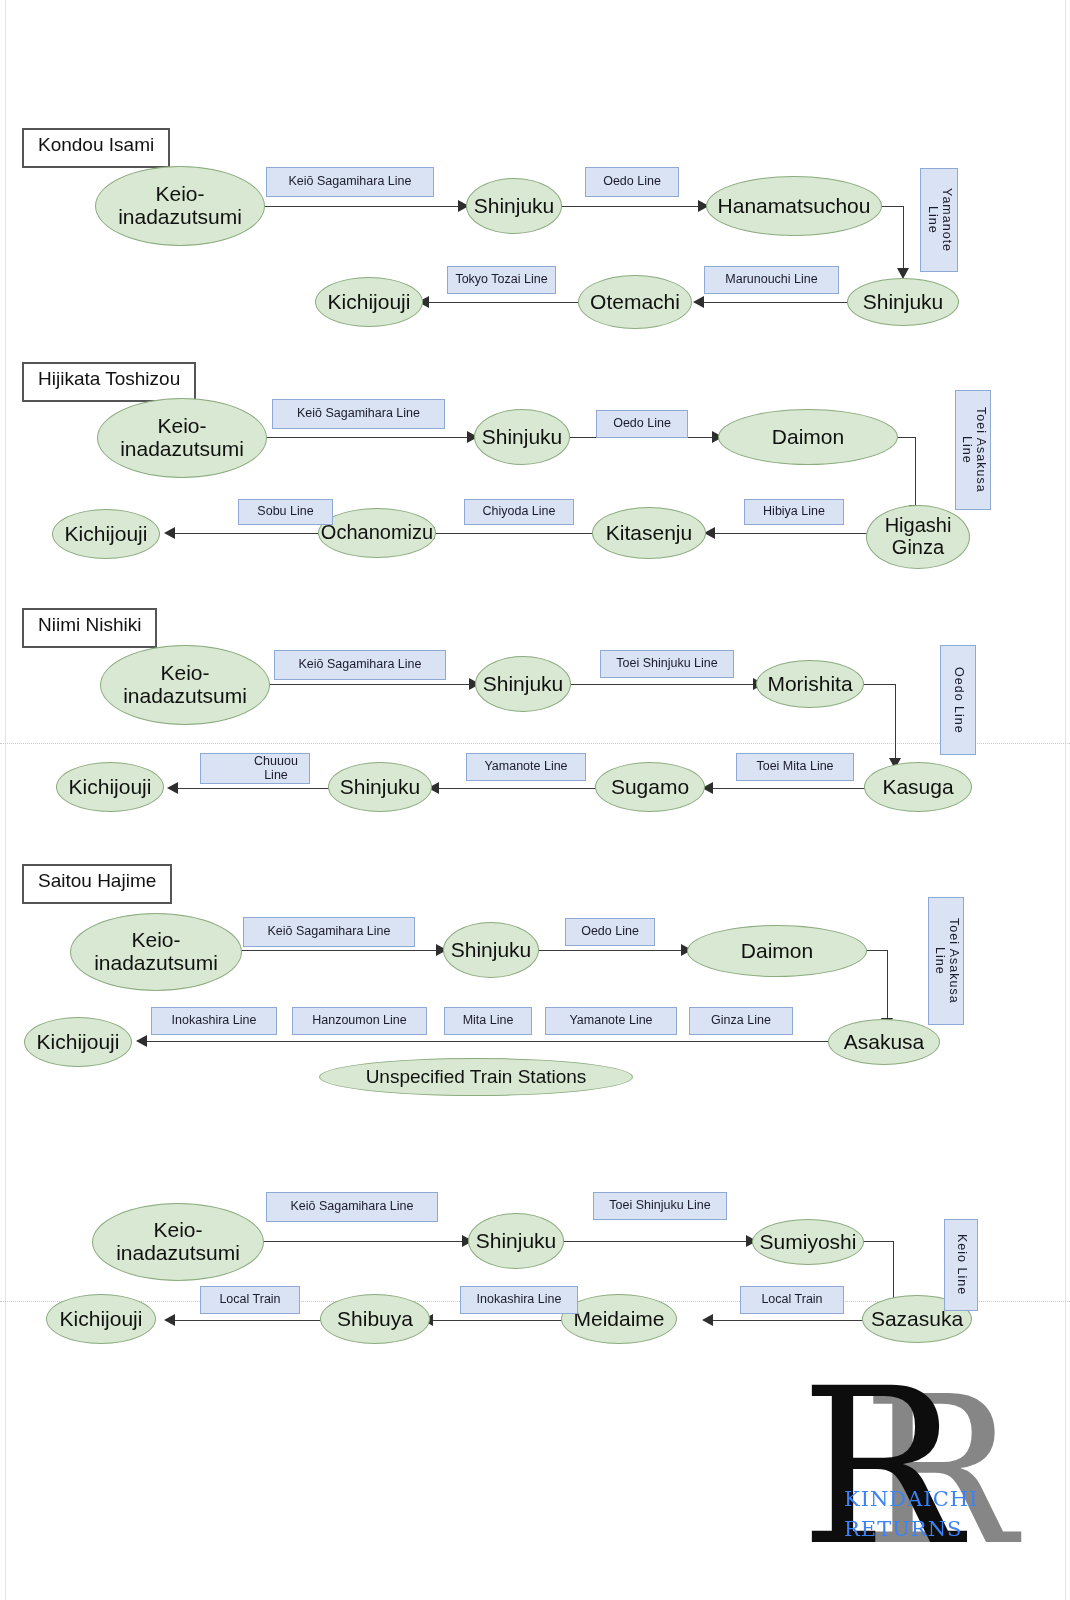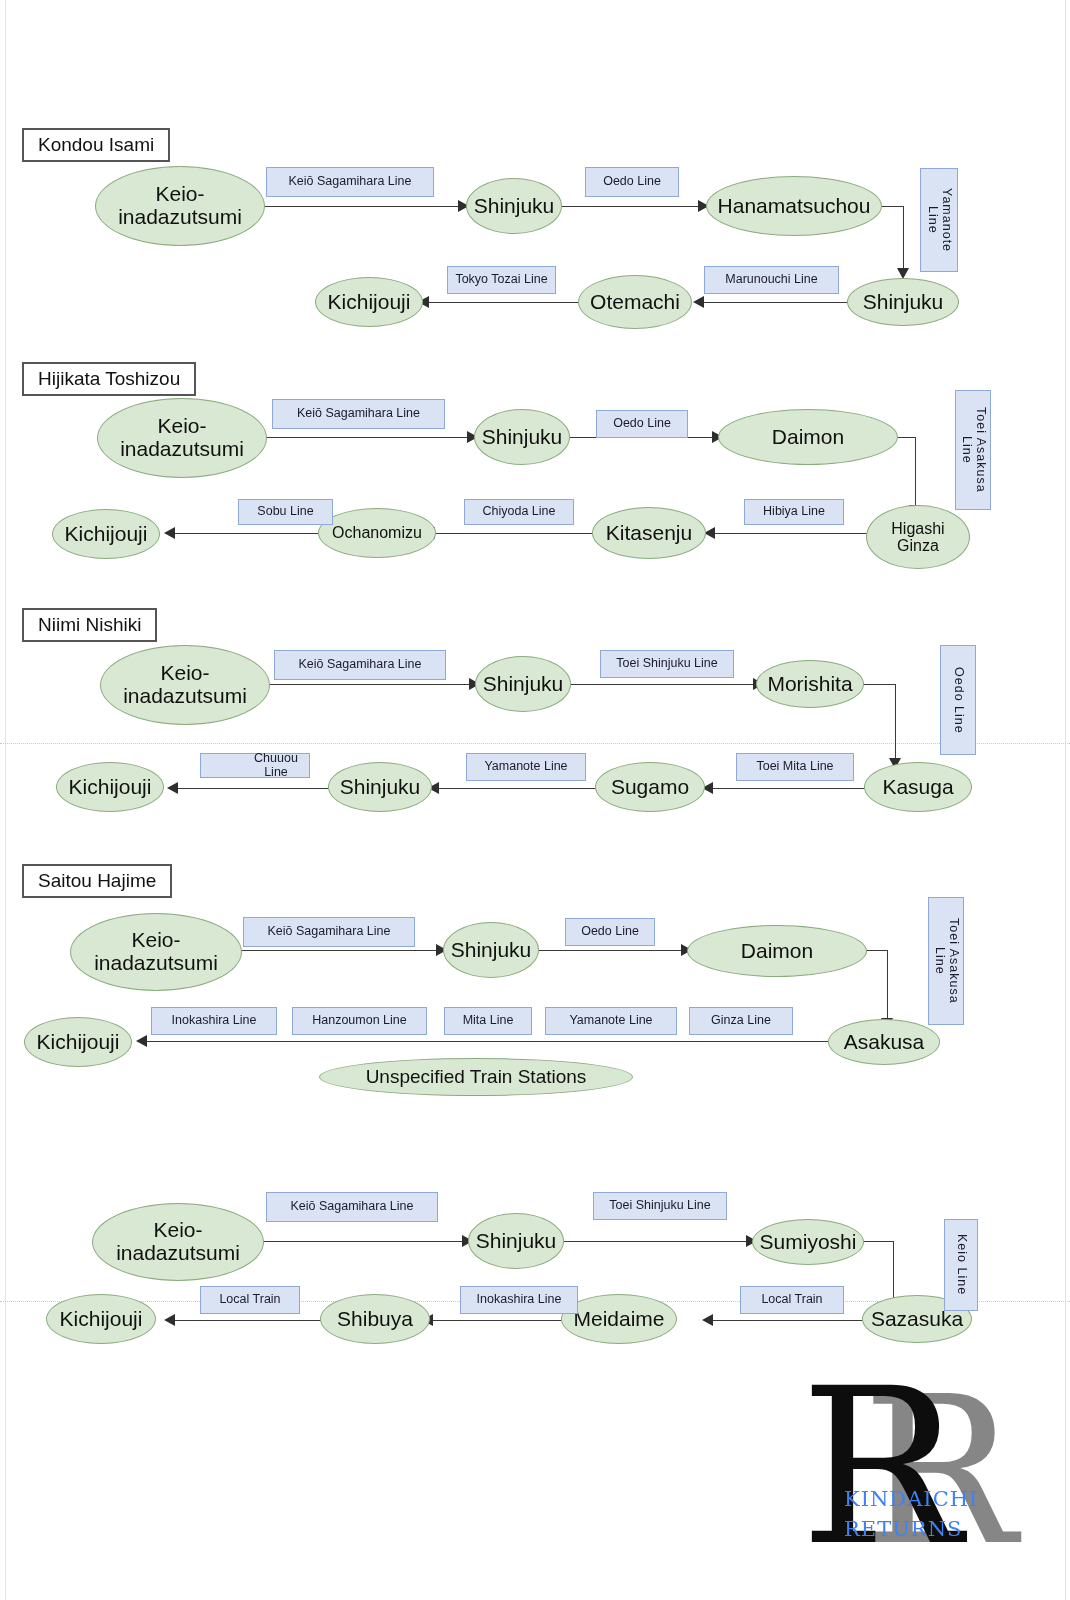--- a/index.html
+++ b/index.html
@@ -19,29 +19,29 @@
   #title-wrap{position:absolute;left:0;right:0;top:18px;text-align:center;}
   #doc-title{display:inline-block;
     font-family:"DejaVu Sans","Liberation Sans",sans-serif;
     font-weight:700;font-size:60px;line-height:1.0;
     letter-spacing:-1px;color:#0b0b0b;
     transform:scaleX(0.80);transform-origin:center top;
     border-bottom:3px solid #2b2b2b;padding:0 4px 6px 4px;}
 
   
   .suspect-box{position:absolute;background:#fff;
-    border:2px solid #555;padding:4px 14px 4px 14px;
+    border:2px solid #555;padding:4px 14px 10px 14px;
     font-size:19px;color:#111;white-space:nowrap;line-height:1.15;}
 
   
   .node{position:absolute;background:#d9e8d2;border:1px solid #8aab7e;
     border-radius:50%;display:flex;align-items:center;justify-content:center;
     text-align:center;color:#111;line-height:1.08;
     font-size:21px;box-sizing:border-box;z-index:3;}
-  .node.small{font-size:16px;}
+  .node.small{font-size:20px;}
   .node .nl{display:block;padding:0 3px;}
 
   
   .lbl{position:absolute;background:#dae3f3;border:1px solid #8ea9d6;
     display:flex;align-items:center;justify-content:center;text-align:center;
     color:#1b1b2b;font-size:12.5px;box-sizing:border-box;z-index:4;
     line-height:1.1;padding:2px 4px;}
   .lbl.vert{writing-mode:vertical-rl;text-orientation:mixed;
     letter-spacing:1px;padding:6px 2px;}
 
@@ -209,21 +209,21 @@
   <div class="node" style="left:595px;top:762px;width:110px;height:50px;">
     <span class="nl">Sugamo</span>
   </div>
   <div class="lbl" style="left:466px;top:753px;width:120px;height:28px;">Yamanote Line</div>
   <div class="hline" style="left:436px;top:788px;width:160px;"></div>
   <div class="arrow left" style="left:428px;top:782px;"></div>
 
   <div class="node" style="left:328px;top:762px;width:104px;height:50px;">
     <span class="nl">Shinjuku</span>
   </div>
-  <div class="lbl" style="left:200px;top:753px;width:110px;height:25px;padding-left:46px;">Chuuou Line</div>
+  <div class="lbl" style="left:200px;top:753px;width:110px;height:31px;padding-left:46px;">Chuuou Line</div>
   <div class="hline" style="left:175px;top:788px;width:155px;"></div>
   <div class="arrow left" style="left:167px;top:782px;"></div>
 
   <div class="node" style="left:56px;top:762px;width:108px;height:50px;">
     <span class="nl">Kichijouji</span>
   </div>
 
   <div class="suspect-box" style="left:22px;top:864px;">Saitou Hajime</div>
 
   <div class="node" style="left:70px;top:913px;width:172px;height:78px;">

